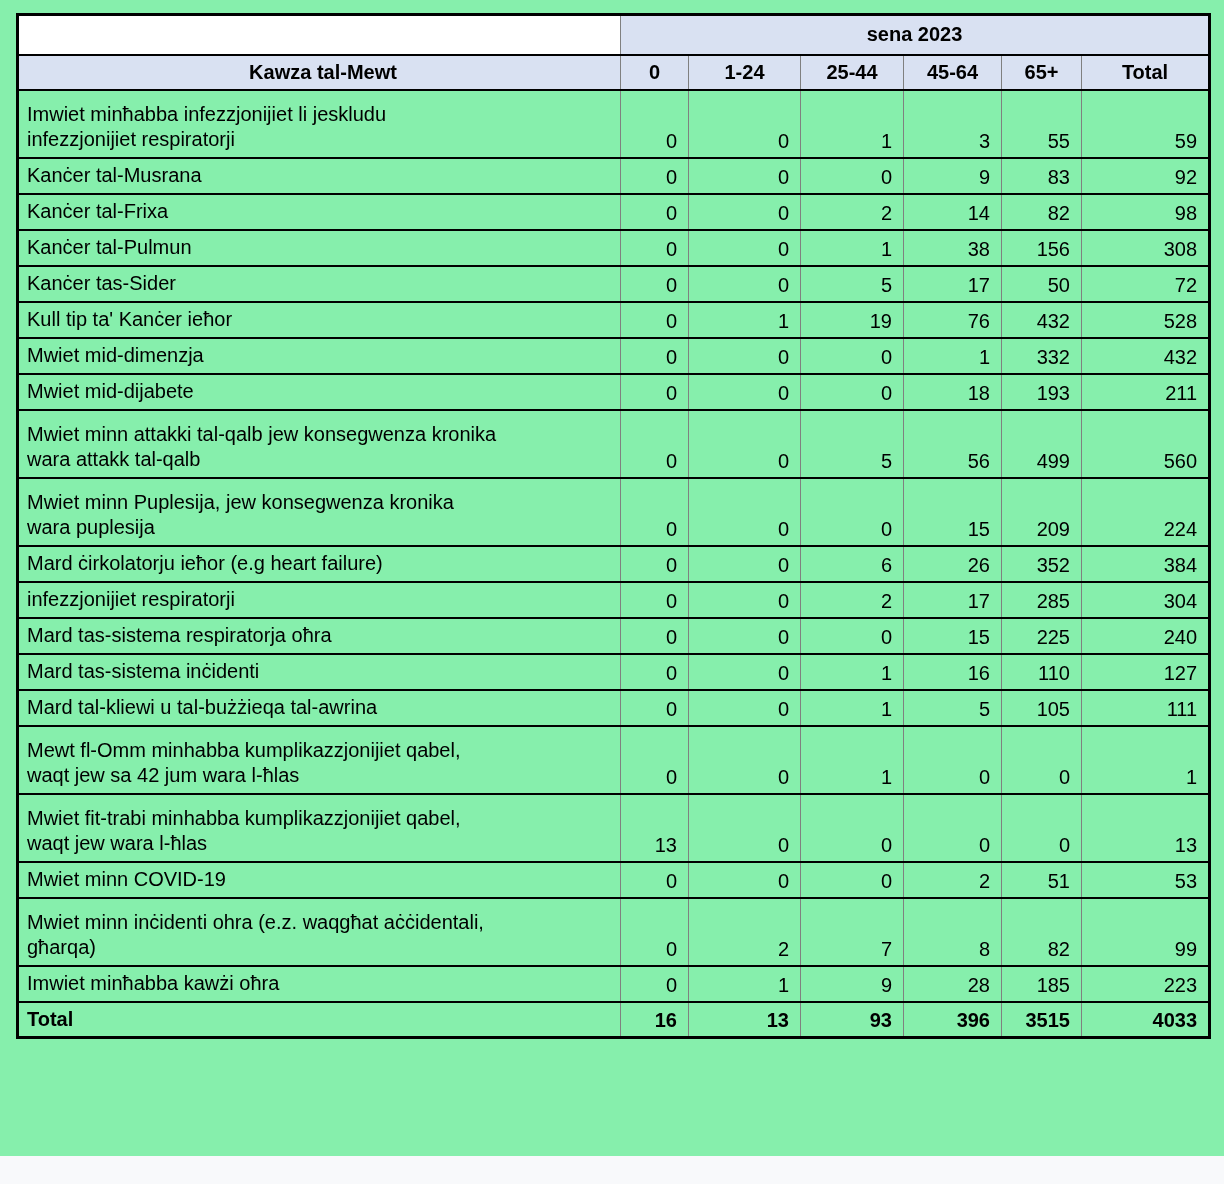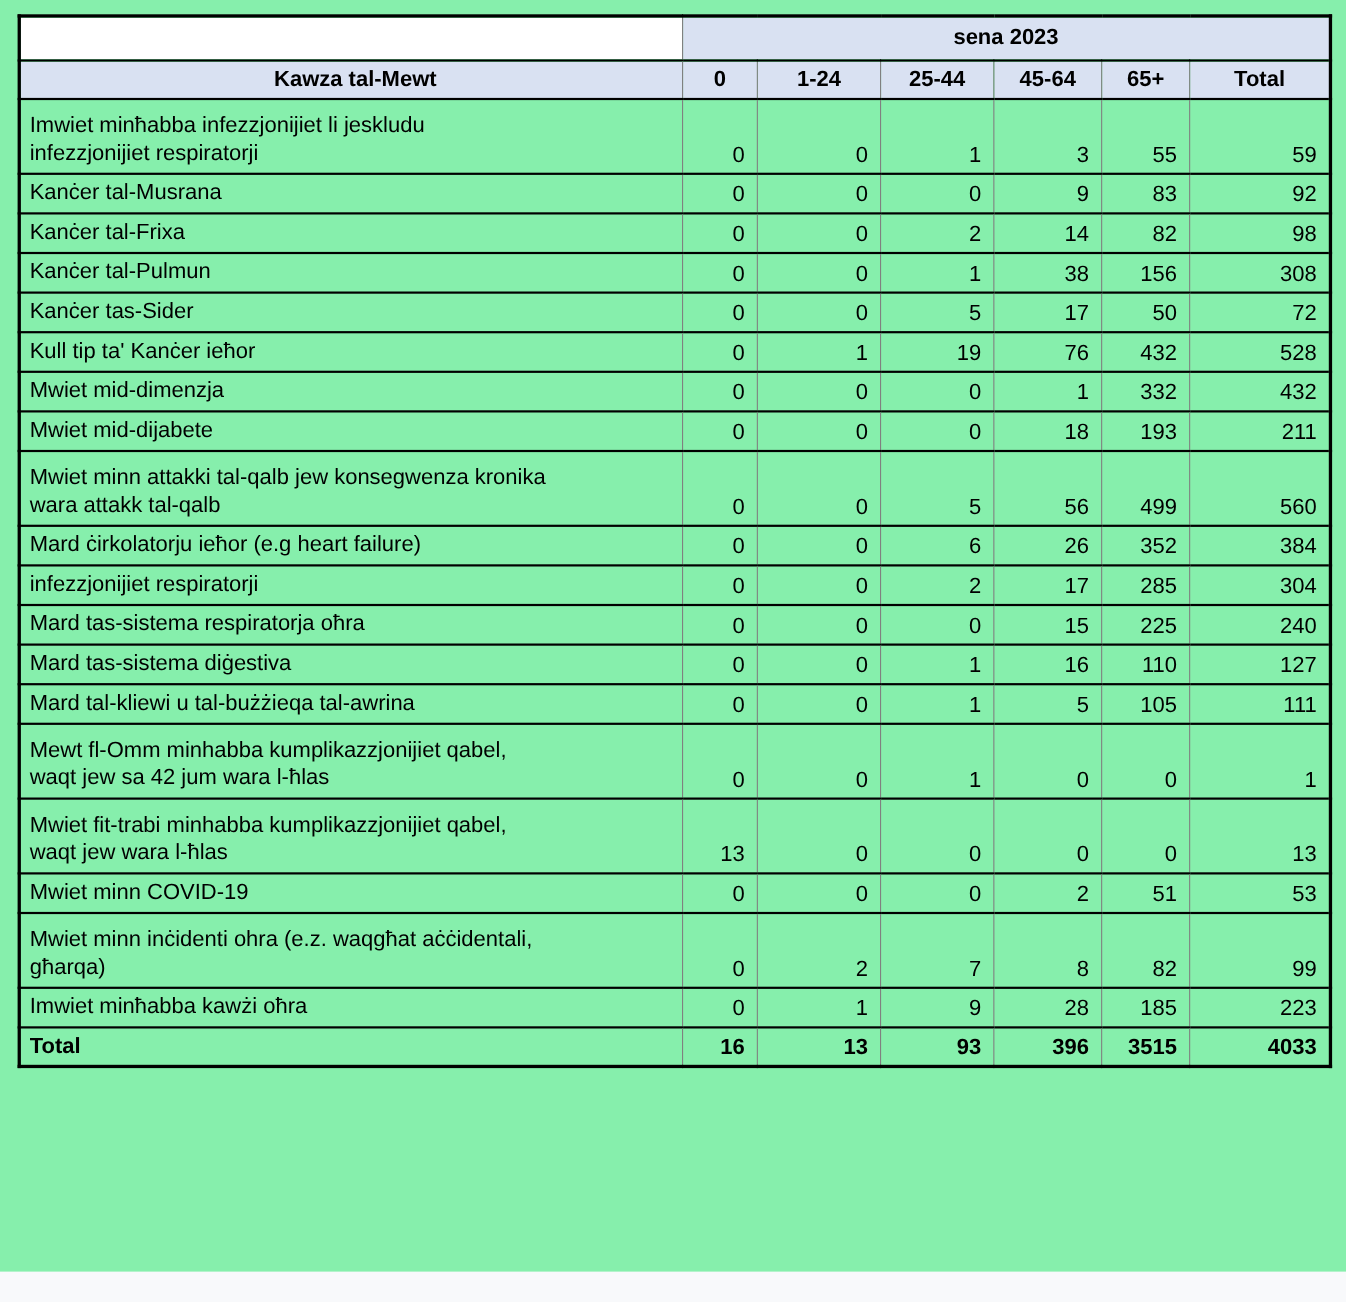--- a/index.html
+++ b/index.html
@@ -184,20 +184,30 @@
         <tr class="h2">
     <td class="label-cell">Mwiet minn attakki tal-qalb jew konsegwenza kronika
 wara attakk tal-qalb</td>
     <td class="num-cell">0</td>
     <td class="num-cell">0</td>
     <td class="num-cell">5</td>
     <td class="num-cell">56</td>
     <td class="num-cell">499</td>
     <td class="num-cell">560</td>
   </tr>
+        <tr class="h2">
+    <td class="label-cell">Mwiet minn Puplesija, jew konsegwenza kronika
+wara puplesija</td>
+    <td class="num-cell">0</td>
+    <td class="num-cell">0</td>
+    <td class="num-cell">0</td>
+    <td class="num-cell">15</td>
+    <td class="num-cell">209</td>
+    <td class="num-cell">224</td>
+  </tr>
         <tr>
     <td class="label-cell">Mard ċirkolatorju ieħor (e.g heart failure)</td>
     <td class="num-cell">0</td>
     <td class="num-cell">0</td>
     <td class="num-cell">6</td>
     <td class="num-cell">26</td>
     <td class="num-cell">352</td>
     <td class="num-cell">384</td>
   </tr>
         <tr>
@@ -212,21 +222,21 @@
         <tr>
     <td class="label-cell">Mard tas-sistema respiratorja oħra</td>
     <td class="num-cell">0</td>
     <td class="num-cell">0</td>
     <td class="num-cell">0</td>
     <td class="num-cell">15</td>
     <td class="num-cell">225</td>
     <td class="num-cell">240</td>
   </tr>
         <tr>
-    <td class="label-cell">Mard tas-sistema diġestiva</td>
+    <td class="label-cell">Mard tas-sistema inċidenti</td>
     <td class="num-cell">0</td>
     <td class="num-cell">0</td>
     <td class="num-cell">1</td>
     <td class="num-cell">16</td>
     <td class="num-cell">110</td>
     <td class="num-cell">127</td>
   </tr>
         <tr>
     <td class="label-cell">Mard tal-kliewi u tal-bużżieqa tal-awrina</td>
     <td class="num-cell">0</td>

